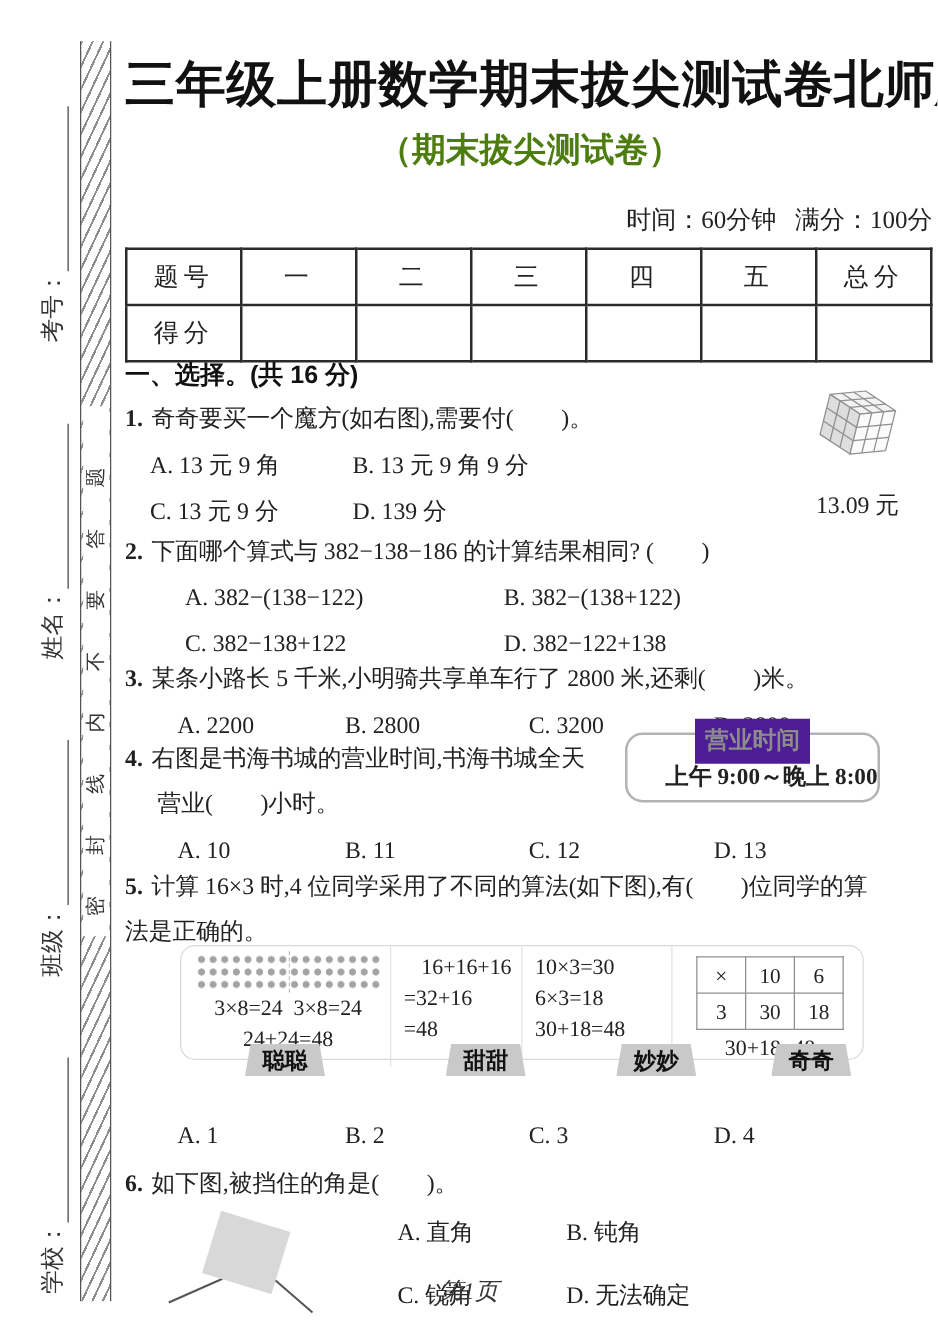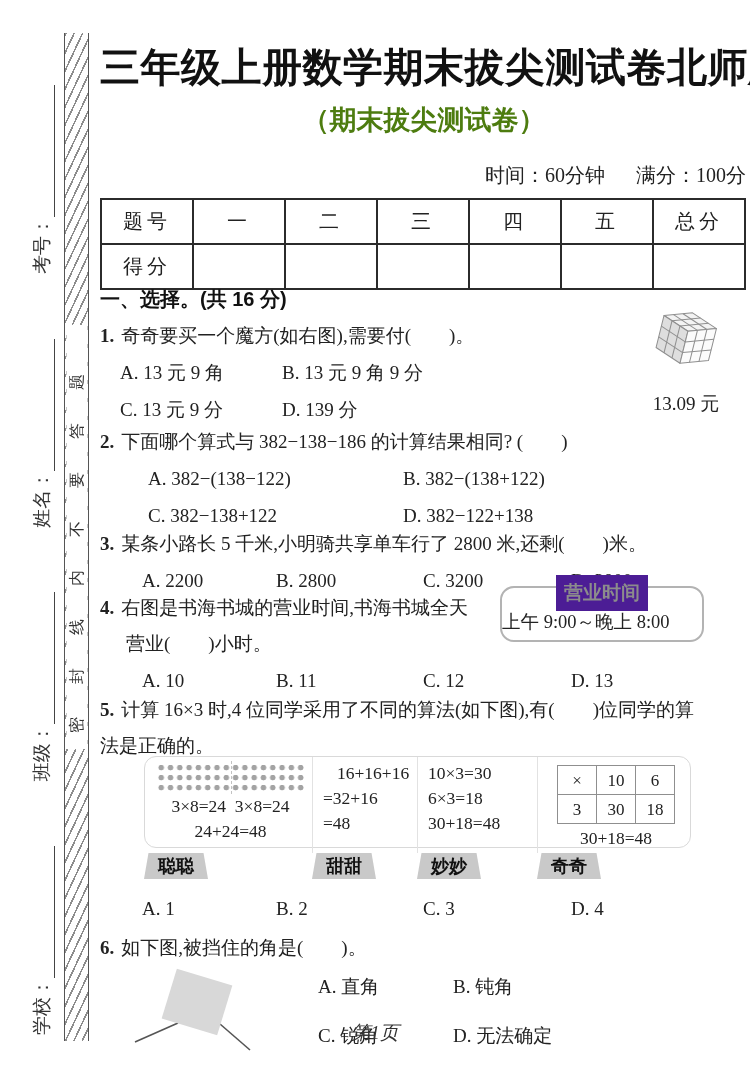--- a/index.html
+++ b/index.html
@@ -38,21 +38,21 @@
     position:absolute; top:40px; left:0; width:100%; margin:0;
     font-family:"Liberation Sans","DejaVu Sans",sans-serif;
     font-size:40px; font-weight:bold; letter-spacing:0.5px; white-space:nowrap; color:#111;
   }
   .subtitle {
     position:absolute; top:102px; left:0; width:100%; text-align:center;
     font-family:"Liberation Sans","DejaVu Sans",sans-serif;
     font-size:27px; font-weight:bold; color:#4d7c0f;
   }
   .meta { position:absolute; top:162px; right:2px; font-size:20px; color:#222; }
-  .meta span { margin-left:26px;font-family:Liberation Serif, serif; }
+  .meta span { margin-left:10px;font-family:Liberation Serif, serif; }
 
   table.score-table {
     position:absolute; top:198px; left:0; width:646px; height:92px;
     border-collapse:collapse; table-layout:fixed;
   }
   table.score-table th, table.score-table td {
     border:2px solid #2b2b2b; font-weight:normal; font-size:20px;
     text-align:center; letter-spacing:4px; color:#222;
   }
 
@@ -79,21 +79,21 @@
   .sign {
     position:absolute; right:44px; top:-4px; width:200px; height:52px;
     border:2px solid #b3b3b3; border-radius:14px; background:#fff;
   }
   .sign-title {
     position:absolute; top:-13px; left:50%; transform:translateX(-50%);
     background:#4c1d95; padding:0 8px; white-space:nowrap;
     font-family:"Liberation Sans","DejaVu Sans",sans-serif;
     font-size:19px; font-weight:bold; color:#8c8c8c;
   }
-  .sign-hours { margin-top:16px; text-align:left; font-size:18.5px; white-space:nowrap; color:#222; }
+  .sign-hours { margin-top:16px; text-align:right; font-size:18.5px; white-space:nowrap; color:#222;font-weight:bold; }
 
   
   .methods {
     position:absolute; left:44px; top:64px; width:545px; height:90px;
     border:1.6px solid #d9d9d9; border-radius:12px; background:#fff;
     display:grid; grid-template-columns:168px 105px 120px auto;
   }
   .m-cell { border-right:1.6px solid #e2e2e2; padding:4px 6px 2px 10px; font-size:17.5px; line-height:25px; }
   .m-cell:last-child { border-right:none; }
   .m-center { text-align:center; }
@@ -105,22 +105,22 @@
   .dots-divider { position:absolute; left:50%; top:-2px; bottom:-1px; border-left:1.4px dashed #c2c2c2; }
   table.mini {
     border-collapse:collapse; margin:4px auto 0;
   }
   table.mini td {
     border:1.4px solid #8f8f8f; width:36px; height:26px;
     text-align:center; font-size:17px; color:#222;
   }
   .m-sum { text-align:center; font-size:17.5px; margin-top:2px; }
   .tags {
-    position:absolute; left:44px; top:156px; width:545px;
-    display:grid; grid-template-columns:168px 105px 120px auto; 
+    position:absolute; left:44px; top:139px; width:545px;
+    display:grid; grid-template-columns:168px 105px 120px auto; text-align:center;gap:24px;
   }
   .tag {
     display:inline-block; background:#c9c9c9; color:#111;
     padding:0 14px; font-size:18px; font-weight:bold; line-height:26px;
     clip-path:polygon(7% 0, 93% 0, 100% 100%, 0 100%);
   }
 
   
   .q6-row { display:flex; margin-top:2px; }
   .q6-fig { width:190px; flex:0 0 190px; margin-left:28px; }

